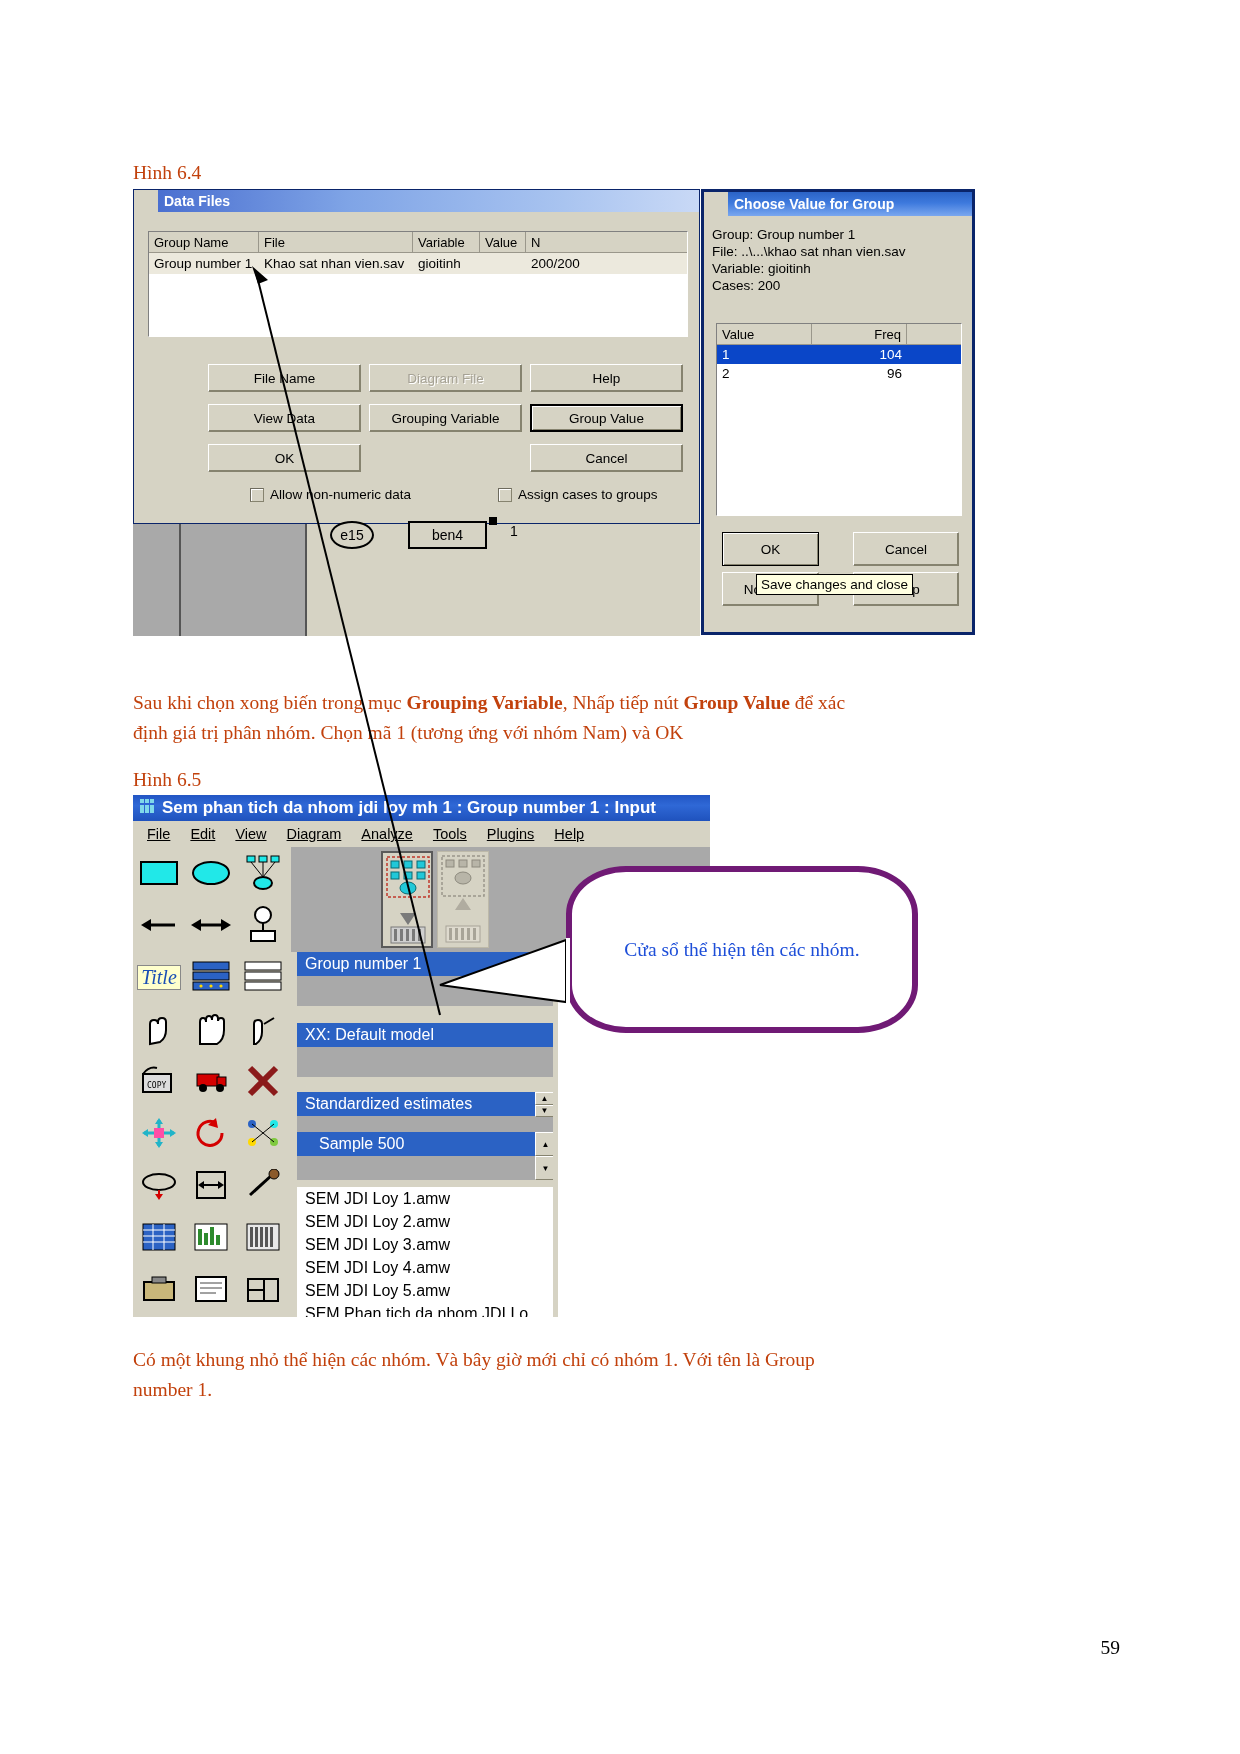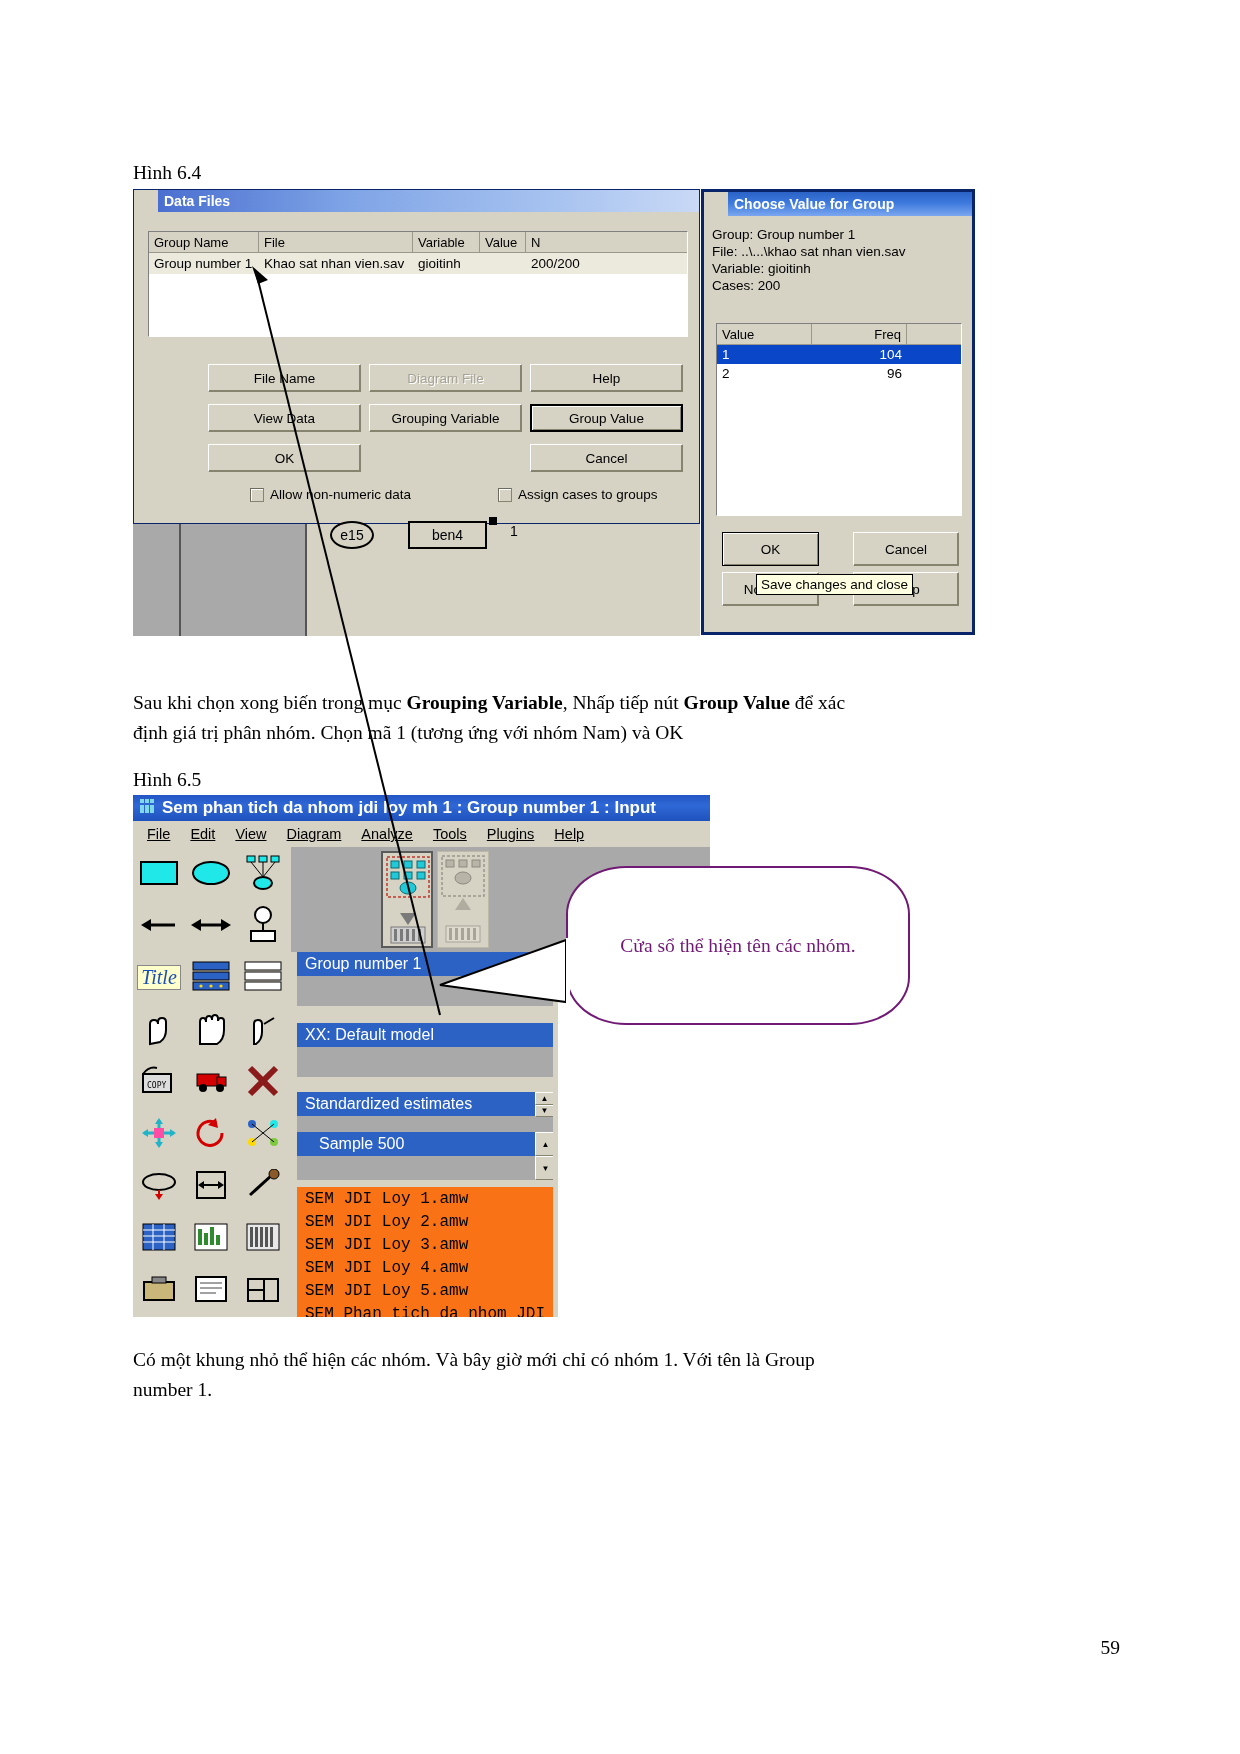--- a/index.html
+++ b/index.html
@@ -1,20 +1,20 @@
 <!DOCTYPE html>
 <html><head>
 <meta charset="utf-8">
 <style>
   html,body{margin:0;padding:0;background:#fff;}
   body{width:1240px;height:1754px;position:relative;font-family:"Liberation Serif",serif;}
   .page{position:absolute;left:0;top:0;width:1240px;height:1754px;overflow:hidden;}
 
   
-  .doc-text{position:absolute;font-family:"Liberation Serif",serif;font-size:19.5px;color:#000000;line-height:30px;}
+  .doc-text{position:absolute;font-family:"Liberation Serif",serif;font-size:19.5px;color:#c2410c;line-height:30px;}
   .bold{font-weight:bold;}
 
   
   .dlg{position:absolute;background:#d6d3c4;border:1px solid #0a246a;box-sizing:border-box;}
   .dlg-title{height:22px;display:flex;align-items:center;padding:0 6px;
              font-family:"Liberation Sans",sans-serif;font-weight:bold;font-size:14px;color:#fff;margin-left:24px;}
   .tb-blue{background:linear-gradient(180deg,#2b63c6 0%,#3d79dd 45%,#7aa7ef 100%);}
   .tb-grad{background:linear-gradient(90deg,#4a6fd0 0%,#7fa4e6 35%,#a9c4f0 75%,#c9d9f6 100%);}
 
   .listbox{background:#fff;border:2px inset #b8b4a6;border-top:1px solid #808080;border-left:1px solid #808080;
@@ -50,31 +50,31 @@
              font-family:"Liberation Sans",sans-serif;font-size:14.5px;color:#000;}
   .amos-menu span u{text-decoration:underline;}
   .toolbar{position:absolute;left:0;top:52px;width:158px;bottom:0;background:#d6d3c4;}
   .tgrid{display:grid;grid-template-columns:repeat(3,52px);}
   .ticon{width:52px;height:52px;display:flex;align-items:center;justify-content:center;}
 
   .panel{position:absolute;background:#a9a9a9;}
   .prow{height:24px;display:flex;align-items:center;padding-left:8px;
         font-family:"Liberation Sans",sans-serif;font-size:16px;color:#fff;background:#2b62c4;box-sizing:border-box;}
   .prow.gap{background:#a9a9a9;}
-  .filelist{position:absolute;background:#f97316;font-family:Liberation Mono, monospace;font-size:16px;color:#000;}
+  .filelist{position:absolute;background:#ffffff;font-family:Liberation Sans, sans-serif;font-size:16px;color:#000;}
   .filelist div{height:23px;display:flex;align-items:center;padding-left:8px;white-space:nowrap;}
 
   .spin{position:absolute;width:19px;background:#d6d3c4;display:flex;flex-direction:column;}
   .spin div{flex:1;border:1px solid #86836f;border-top-color:#fff;border-left-color:#fff;
             display:flex;align-items:center;justify-content:center;font-size:8px;color:#000;box-sizing:border-box;background:#d6d3c4;}
 
   
-  .callout{position:absolute;border:2px solid #701a75;border-radius:60px/48px;background:#fff;
+  .callout{position:absolute;border:6px solid #701a75;border-radius:60px/48px;background:#fff;
            display:flex;align-items:center;justify-content:center;
-           font-family:"Liberation Serif",serif;font-size:19.5px;color:#701a75;}
+           font-family:"Liberation Serif",serif;font-size:19.5px;color:#1d4ed8;}
   svg.overlay{position:absolute;left:0;top:0;width:1240px;height:1754px;pointer-events:none;}
   .pagenum{position:absolute;right:120px;bottom:95px;font-family:"Liberation Serif",serif;font-size:19.5px;}
 </style>
 </head>
 <body>
 
 <div class="page">
 
   <div class="doc-text" style="left:133px;top:158px;">Hình 6.4</div>
 

